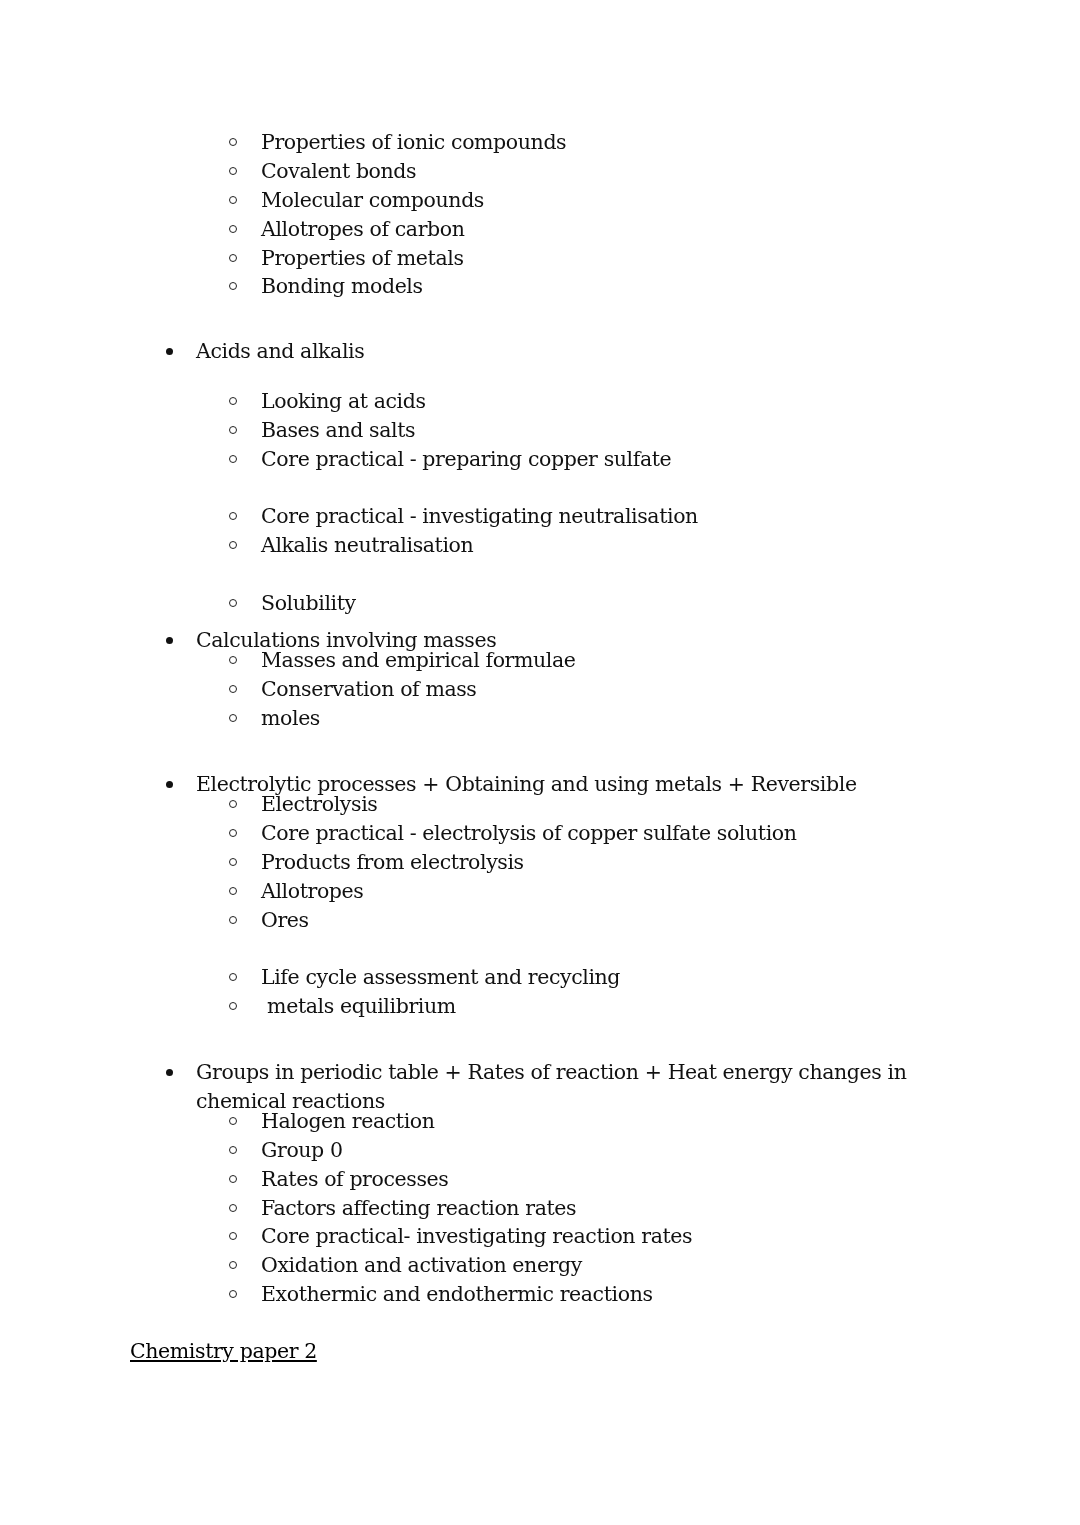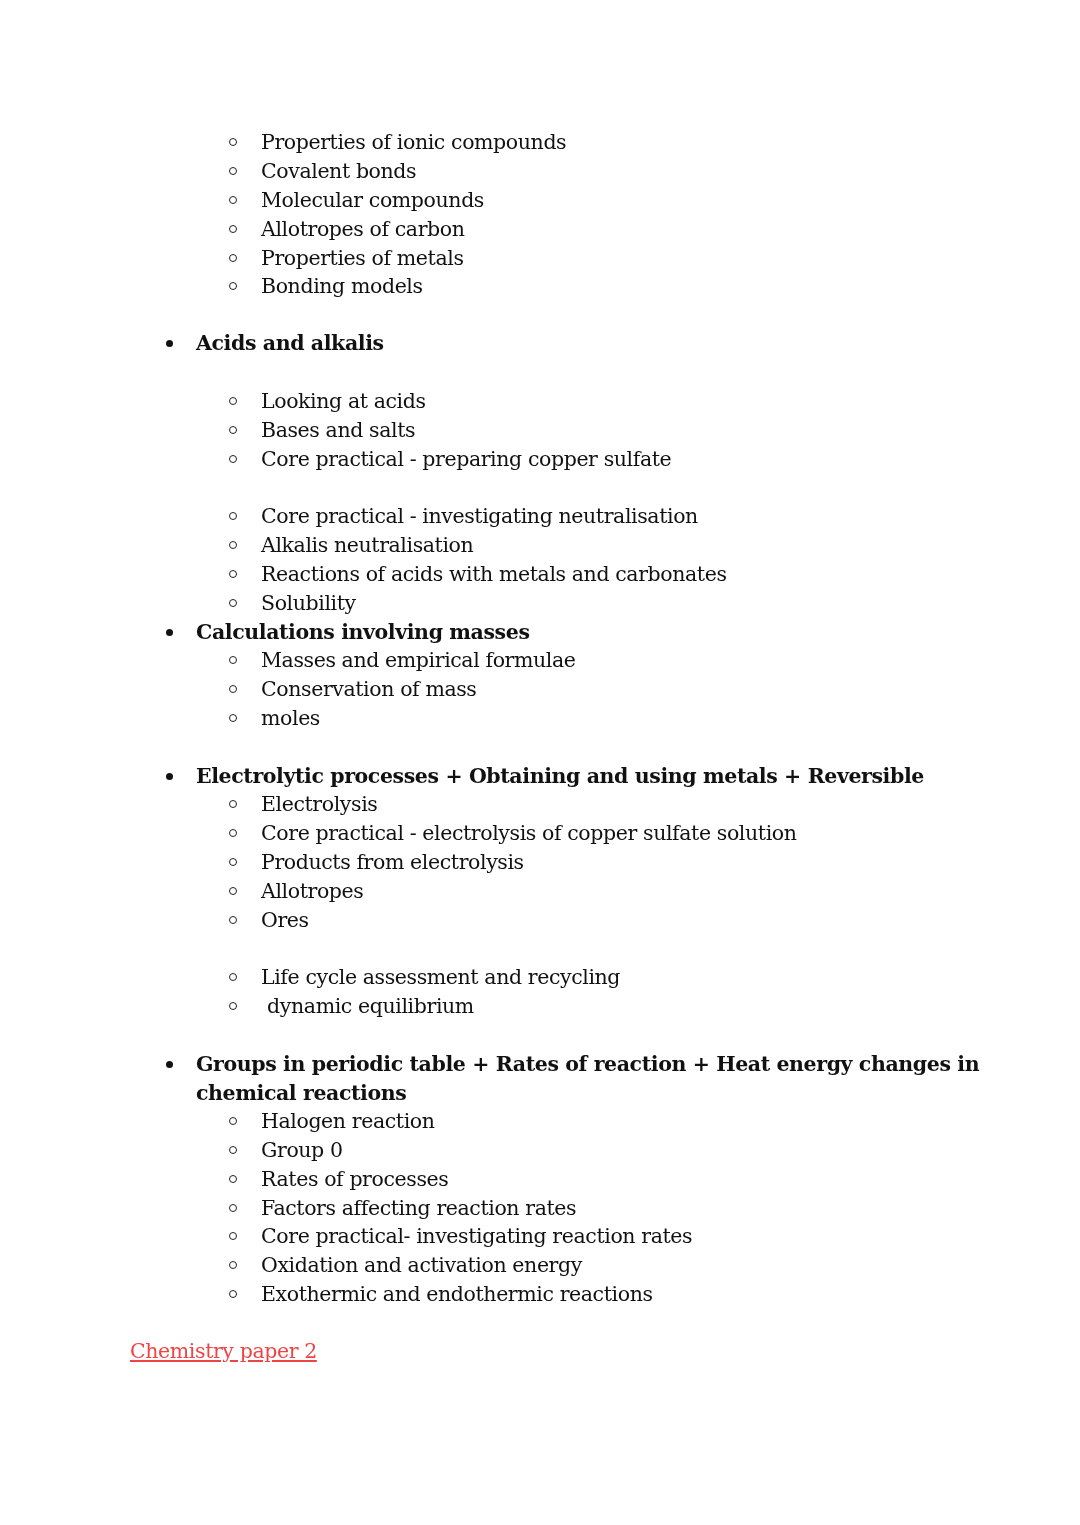--- a/index.html
+++ b/index.html
@@ -38,21 +38,22 @@
       left: -32px;
       top: 10px;
       width: 8px;
       height: 8px;
       border: 1.2px solid #222;
       border-radius: 50%;
       box-sizing: border-box;
     }
     .top {
       left: 196px;
-      font-weight: bold;
+      font-weight: normal;
+      margin-top: 8px;
     }
     .top.has-bullet::before {
       content: "";
       position: absolute;
       left: -30px;
       top: 11px;
       width: 7px;
       height: 7px;
       background: #111;
       border-radius: 50%;
@@ -78,42 +79,41 @@
   <div class="line sub" style="top:215px">Allotropes of carbon</div>
   <div class="line sub" style="top:244px">Properties of metals</div>
   <div class="line sub" style="top:272px">Bonding models</div>
 
   <div class="line top has-bullet" style="top:329px">Acids and alkalis</div>
   <div class="line sub" style="top:387px">Looking at acids</div>
   <div class="line sub" style="top:416px">Bases and salts</div>
   <div class="line sub" style="top:445px">Core practical - preparing copper sulfate</div>
   <div class="line sub" style="top:502px">Core practical - investigating neutralisation</div>
   <div class="line sub" style="top:531px">Alkalis neutralisation</div>
-  <div class="line sub" style="top:560px">Reactions of acids with metals and carbonates</div>
   <div class="line sub" style="top:589px">Solubility</div>
 
   <div class="line top has-bullet" style="top:618px">Calculations involving masses</div>
   <div class="line sub" style="top:646px">Masses and empirical formulae</div>
   <div class="line sub" style="top:675px">Conservation of mass</div>
   <div class="line sub" style="top:704px">moles</div>
 
   <div class="line top has-bullet" style="top:762px">Electrolytic processes + Obtaining and using metals + Reversible</div>
   <div class="line sub" style="top:790px">Electrolysis</div>
   <div class="line sub" style="top:848px">Products from electrolysis</div>
   <div class="line sub" style="top:819px">Core practical - electrolysis of copper sulfate solution</div>
   <div class="line sub" style="top:877px">Allotropes</div>
   <div class="line sub" style="top:906px">Ores</div>
   <div class="line sub" style="top:963px">Life cycle assessment and recycling</div>
-  <div class="line sub" style="top:992px; white-space: pre;"> dynamic equilibrium</div>
+  <div class="line sub" style="top:992px; white-space: pre;"> metals equilibrium</div>
 
   <div class="line top has-bullet" style="top:1050px">Groups in periodic table + Rates of reaction + Heat energy changes in</div>
   <div class="line top" style="top:1079px">chemical reactions</div>
   <div class="line sub" style="top:1107px">Halogen reaction</div>
   <div class="line sub" style="top:1136px">Group 0</div>
   <div class="line sub" style="top:1165px">Rates of processes</div>
   <div class="line sub" style="top:1194px">Factors affecting reaction rates</div>
   <div class="line sub" style="top:1222px">Core practical- investigating reaction rates</div>
   <div class="line sub" style="top:1251px">Oxidation and activation energy</div>
   <div class="line sub" style="top:1280px">Exothermic and endothermic reactions</div>
 
-  <a class="link" style="top:1337px; color:#ef4444;">Chemistry paper 2</a>
+  <a class="link" style="top:1337px; color:#000000;">Chemistry paper 2</a>
 
 </div>
 
 </body></html>

